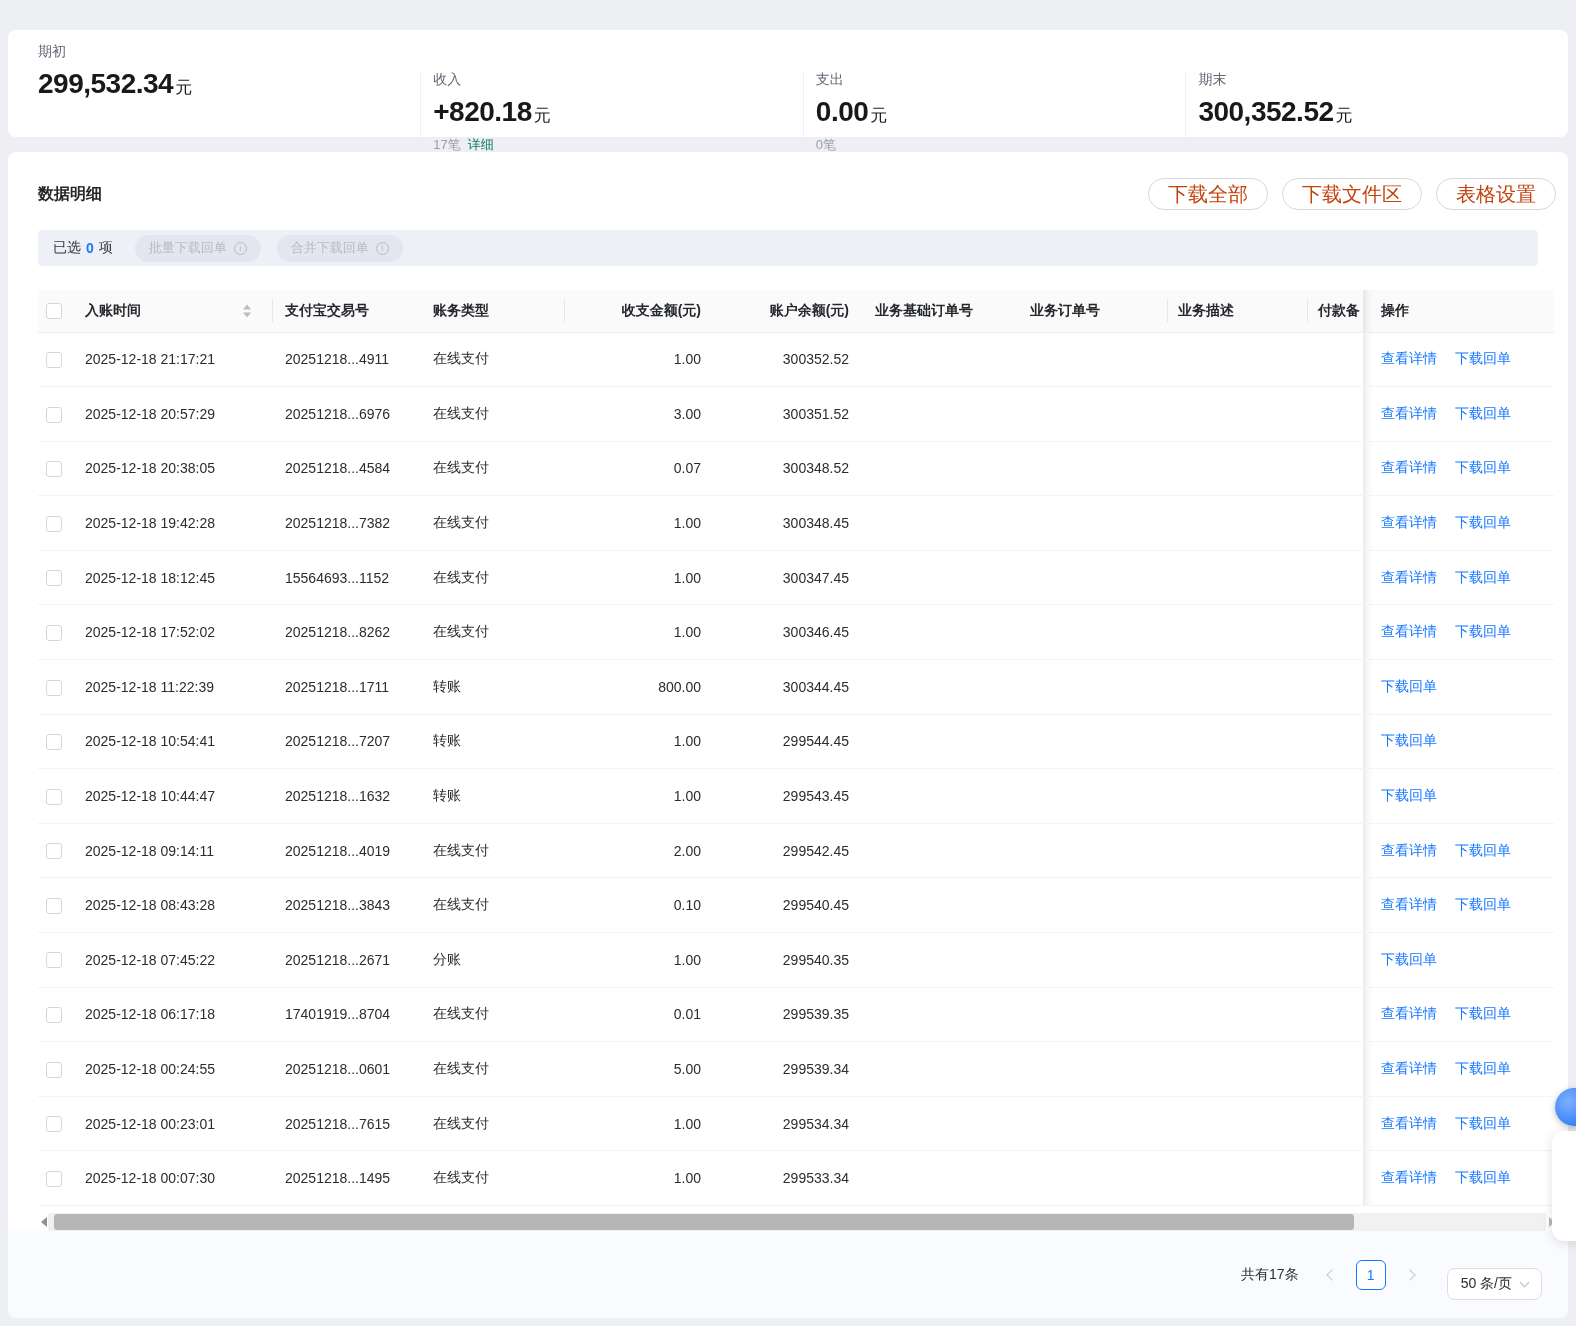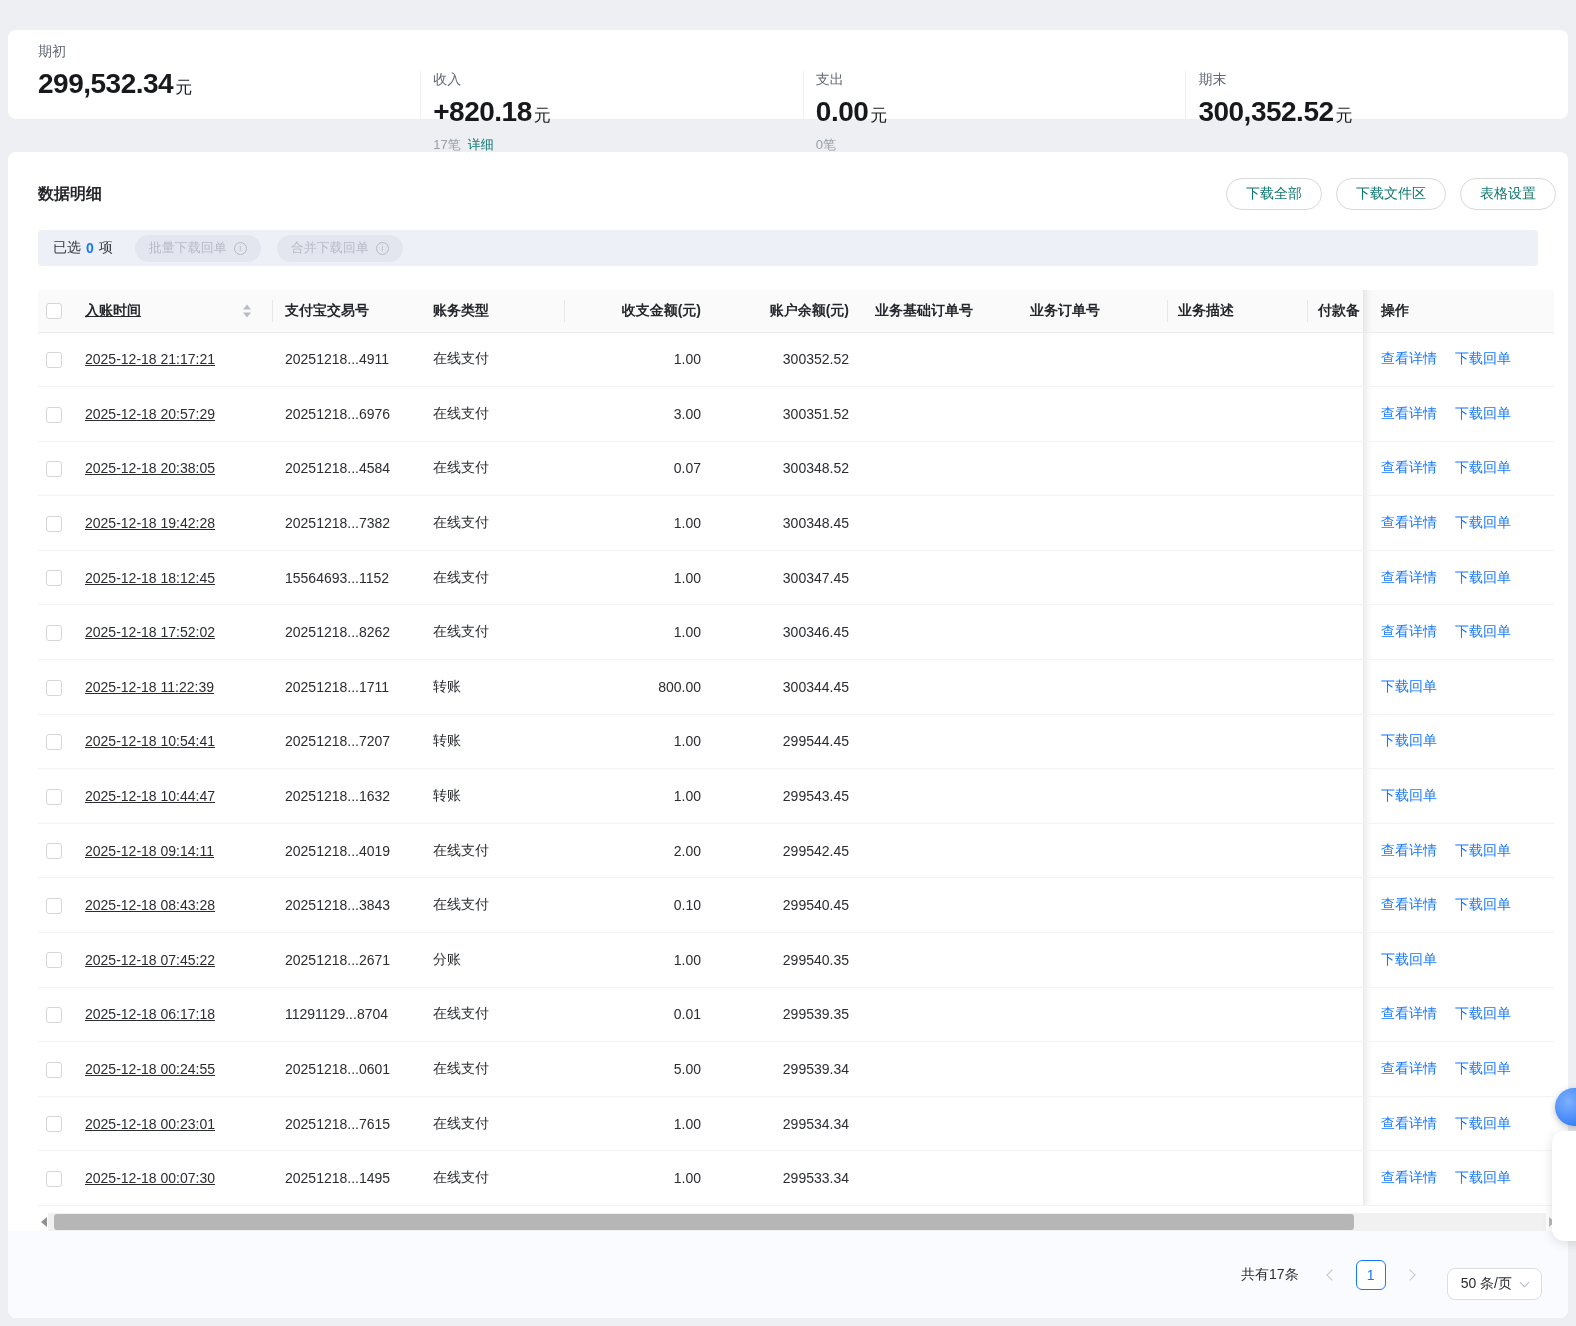--- a/index.html
+++ b/index.html
@@ -6,21 +6,21 @@
   html, body { width: 1576px; height: 1326px; }
   body {
     background: #edeff3;
     font-family: "Liberation Sans", "DejaVu Sans", sans-serif;
     color: #262626;
     position: relative;
     overflow: hidden;
   }
   
   .stats-card {
-    position: absolute; left: 8px; right: 8px; top: 30px; height: 89px;
+    position: absolute; left: 8px; right: 8px; top: 30px; height: 107px;
     background: #fff; border-radius: 8px;
     display: flex; padding: 13px 0 0 30px;
   }
   .stat { width: 392px; }
   .stat + .stat { border-left: 1px solid #eef0f2; padding-left: 12px; margin-top: 28px; }
   .stat-label { font-size: 14px; color: #5f6672; }
   .stat-value { margin-top: 7px; font-size: 28px; font-weight: 700; color: #17191c; letter-spacing: -0.5px; }
   .stat-unit { font-size: 17px; font-weight: 400; margin-left: 2px; }
   .stat-sub { margin-top: 8px; font-size: 13px; color: #9aa0a8; height: 15px; }
   .stat-sub .link-inline { color: #0f766e; margin-left: 7px; cursor: pointer; }
@@ -30,21 +30,21 @@
     background: #fff; border-radius: 8px;
   }
   .card-head {
     padding: 26px 12px 0 30px; height: 58px;
     display: flex; justify-content: space-between; align-items: center;
   }
   .card-title { font-size: 16px; font-weight: 700; color: #24262a; }
   .head-buttons { display: flex; gap: 14px; }
   .btn {
     height: 32px; border: 1px solid #d9d9d9; border-radius: 16px; background: #fff;
-    font-size: 14px; color: #0f766e; padding: 0 19px;
+    font-size: 20px; color: #c2410c; padding: 0 19px;
     display: flex; align-items: center; cursor: pointer;
     font-family: inherit;
   }
   
   .sel-bar {
     margin: 20px 30px 0; height: 36px; background: #edf0f6; border-radius: 4px;
     display: flex; align-items: center; padding-left: 15px; font-size: 14px; color: #33363c;
   }
   .sel-count { color: #1677ff; font-weight: 700; margin: 0 5px; }
   .pill {
@@ -64,21 +64,21 @@
   thead th {
     background: #fafafa; border-bottom: 1px solid #ececec;
     font-size: 14px; color: #24272b; font-weight: 700;
     height: 42px; text-align: left; position: relative; white-space: nowrap; overflow: hidden;
   }
   tbody td {
     height: 54.6px; border-bottom: 1px solid #f2f3f5;
     font-size: 14px; color: #2a2c30; white-space: nowrap; overflow: hidden;
   }
   .col-check { padding-left: 8px; }
-  .col-time { padding-left: 11px; text-decoration: underline; }
+  .col-time { padding-left: 11px; }
   .col-txn { padding-left: 12px; }
   .col-type { padding-left: 18px; }
   .col-amount { text-align: right; padding-right: 17px; }
   .col-balance { text-align: right; padding-right: 14px; }
   .col-base, .col-order { padding-left: 12px; }
   .col-desc { padding-left: 10px; }
   .col-payer { padding-left: 10px; }
   th.divider::after {
     content: ""; position: absolute; right: 0; top: 10px; bottom: 10px; width: 1px; background: #e6e6e6;
   }
@@ -370,21 +370,21 @@
             <td class="col-balance">299540.35</td>
             <td class="col-base"></td>
             <td class="col-order"></td>
             <td class="col-desc"></td>
             <td class="col-payer"></td>
             <td class="col-ops"><span class="link">下载回单</span></td>
           </tr>
           <tr>
             <td class="col-check"><span class="checkbox"></span></td>
             <td class="col-time">2025-12-18 06:17:18</td>
-            <td class="col-txn">11291129...8704</td>
+            <td class="col-txn">17401919...8704</td>
             <td class="col-type">在线支付</td>
             <td class="col-amount">0.01</td>
             <td class="col-balance">299539.35</td>
             <td class="col-base"></td>
             <td class="col-order"></td>
             <td class="col-desc"></td>
             <td class="col-payer"></td>
             <td class="col-ops"><span class="link">查看详情</span><span class="link">下载回单</span></td>
           </tr>
           <tr>

